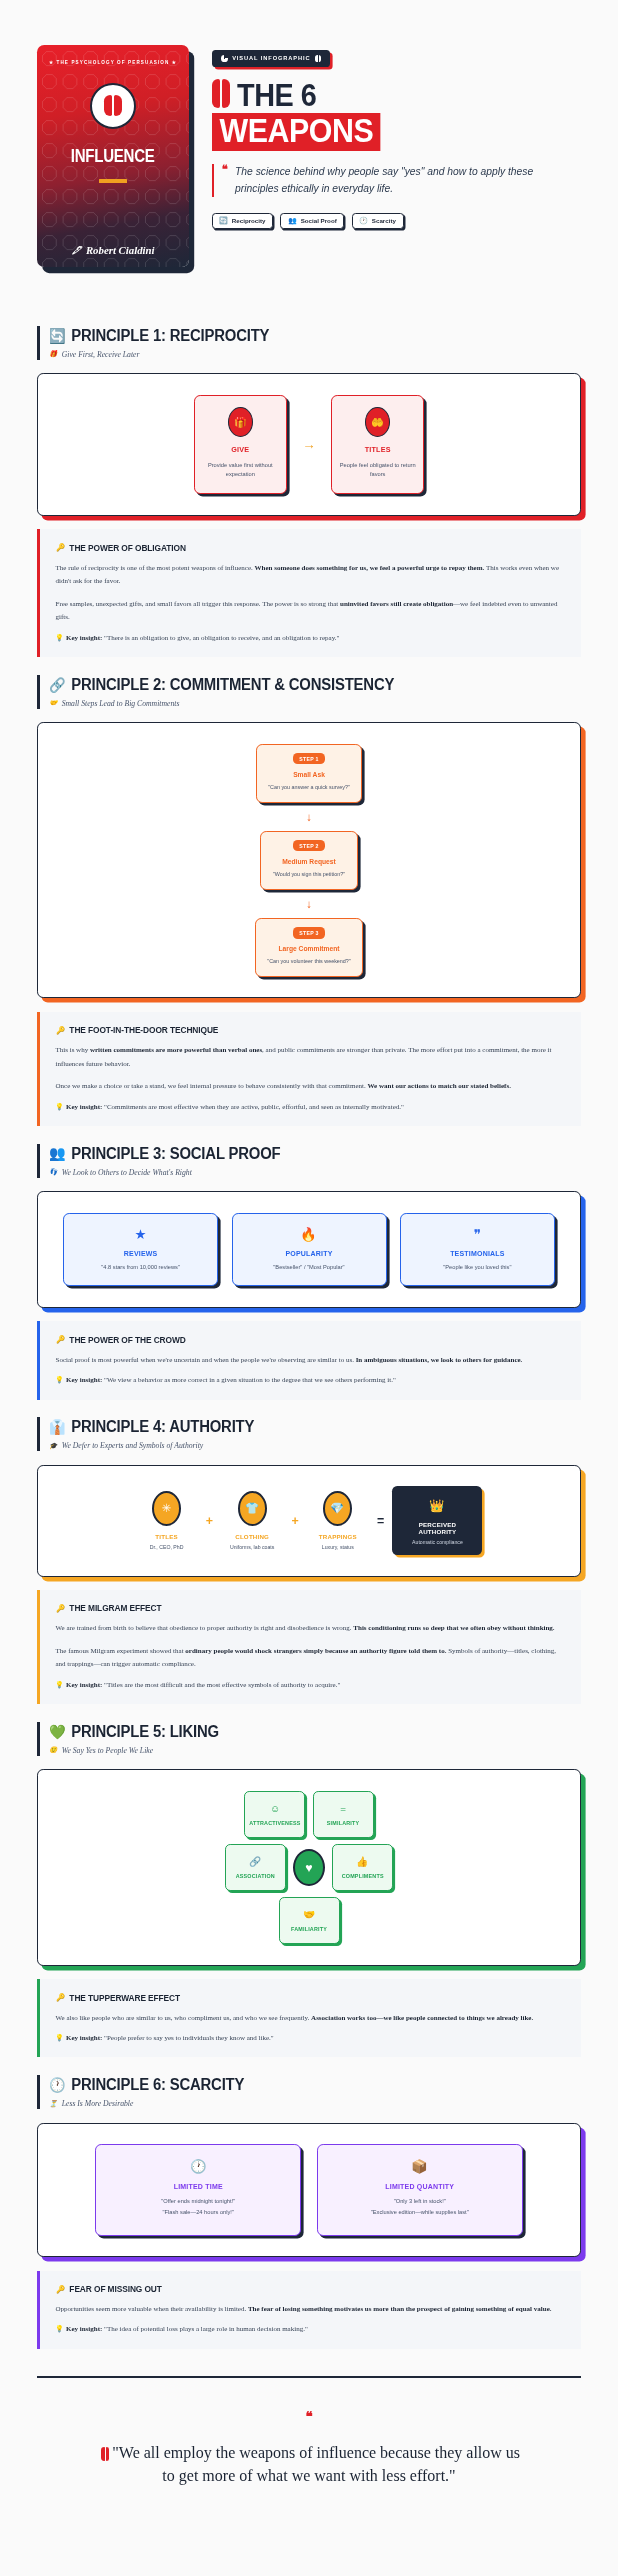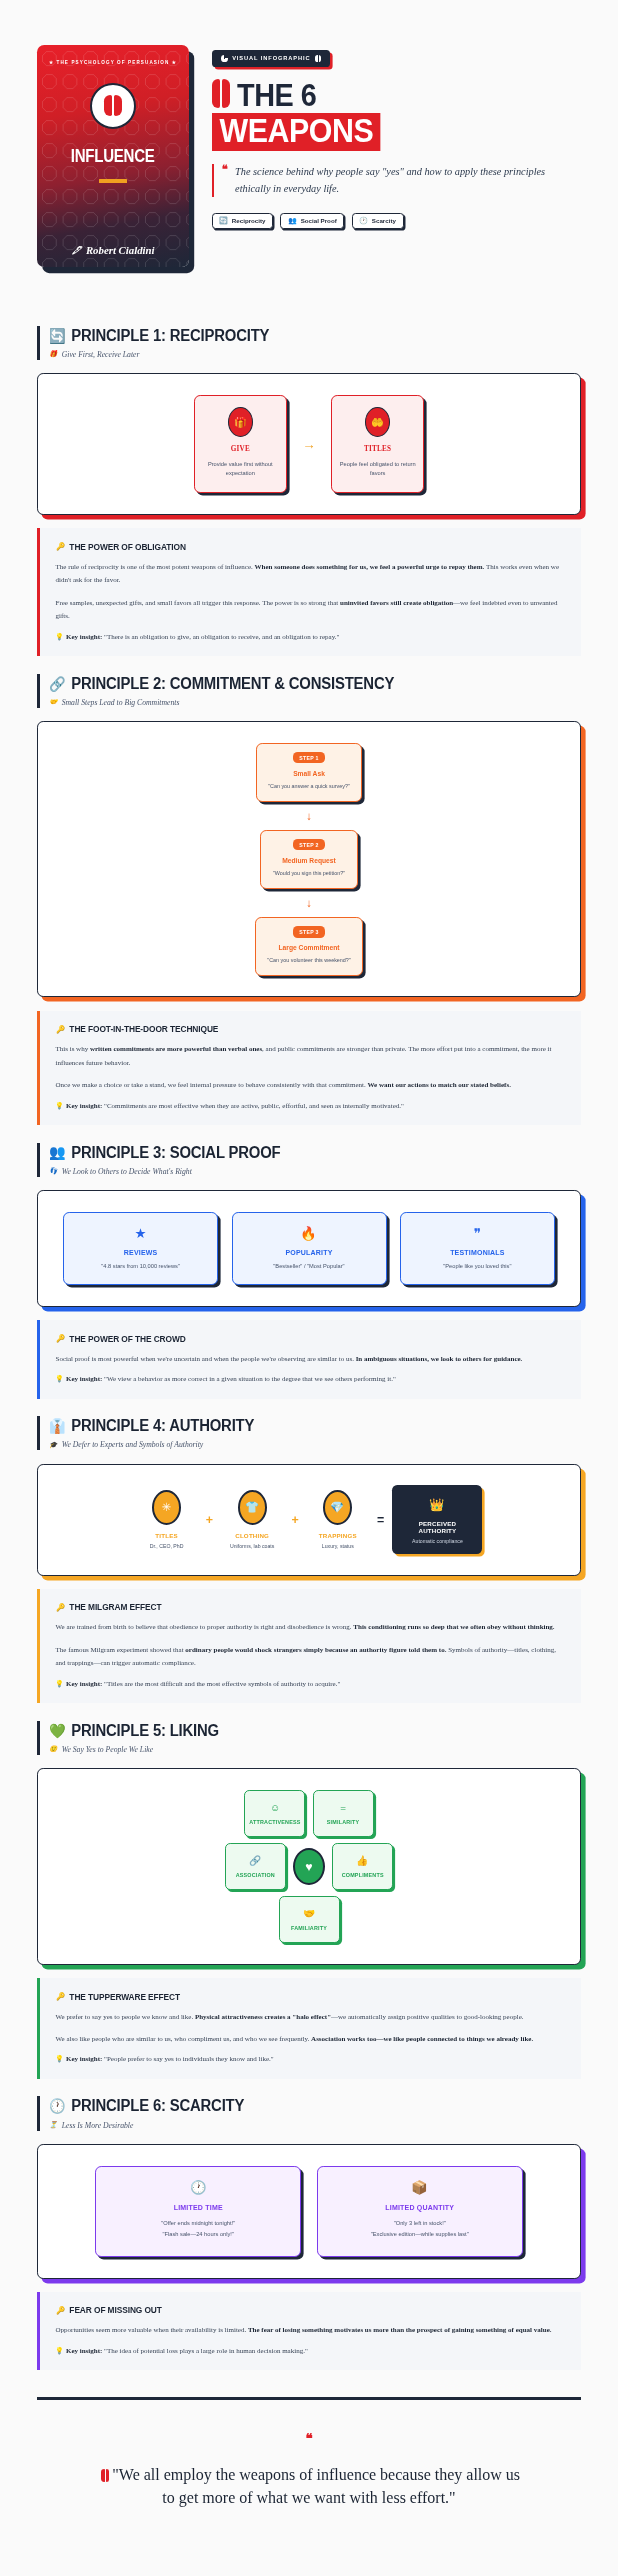--- a/index.html
+++ b/index.html
@@ -64,21 +64,21 @@
   .brain-big:before,.brain-big:after{content:"";position:absolute;top:0;width:8.2px;height:29px;background:#e02027;}
   .brain-big:before{left:0;border-radius:8.2px 2.6px 2.6px 8.2px;}
   .brain-big:after{right:0;border-radius:2.6px 8.2px 8.2px 2.6px;}
   .the6{ font-size:32px;font-weight:bold;letter-spacing:-0.5px;color:#1e2738;line-height:.92; transform:scaleX(.9); transform-origin:left bottom;}
   .weapons{
     display:inline-block;background:#e02027;color:#fff;font-size:33px;font-weight:bold;
     padding:2.1px 8.2px 4.1px;line-height:.95;margin-top:3.1px; letter-spacing:-0.5px; transform:scaleX(.92); transform-origin:left top;
   }
   .subq{ display:flex; gap:7.2px; margin-top:13.4px; border-left:2.6px solid #e02027; padding-left:8.2px; max-width:340px;}
   .subq .qm{color:#e02027;font-size:11.3px;font-weight:bold;line-height:1;}
-  .subq p{font-family:Liberation Serif, serif;font-style:italic;font-size:10.3px;line-height:1.6;color:#2c3a4e;}
+  .subq p{font-family:Liberation Sans, sans-serif;font-style:italic;font-size:10.3px;line-height:1.6;color:#2c3a4e;}
   .tags{ display:flex;gap:7.2px;margin-top:15.5px; }
   .tag{ display:inline-flex;align-items:center;gap:3.6px;background:#fff;border:1.3px solid #1e2738;
        border-radius:3.6px;padding:3.6px 6.7px;font-size:6.2px;font-weight:bold;color:#1e2738;
        box-shadow:1.5px 1.5px 0 #1e2738;}
   .tag .ic{font-size:7.2px;line-height:1;}
 
   
   .section{ padding:17.5px 37px 0; }
   .sec-head{ border-left:3.1px solid #1e2738; padding:1px 0 1px 9.3px; }
   .sec-title{ display:flex;align-items:center;gap:6.2px;font-size:16px;font-weight:bold;
@@ -98,21 +98,21 @@
   .panel.amber{ box-shadow:4.6px 4.6px 0 #f5a623; }
   .panel.green{ box-shadow:4.6px 4.6px 0 #23a455; }
   .panel.purple{ box-shadow:4.6px 4.6px 0 #7c3aed; }
 
   
   .flow{ display:flex;align-items:center;justify-content:center;gap:15.5px;}
   .fcard{ width:93px;border:1.5px solid #e02027;border-radius:6.2px;background:#fdeeee;
       box-shadow:2.6px 2.6px 0 #1e2738; padding:11.3px 7.2px 13.4px;text-align:center;}
   .fcard .circ{ width:25px;height:30px;border-radius:50%;background:#e02027;border:1.8px solid #1e2738;
       margin:0 auto 8.2px;display:flex;align-items:center;justify-content:center;color:#fff;font-size:10.3px;}
-  .fcard h4{ font-size:7.2px;color:#e02027;font-weight:bold;letter-spacing:0.2px;font-family:Liberation Serif, serif;}
+  .fcard h4{ font-size:7.2px;color:#e02027;font-weight:bold;letter-spacing:0.2px;}
   .fcard p{ font-size:5.7px;color:#46536a;margin-top:6.2px;line-height:1.7;}
   .arrow-r{ color:#f0a020;font-size:13.4px;font-weight:bold;}
 
   
   .steps{display:flex;flex-direction:column;align-items:center;gap:2.1px;}
   .step{ border:1.5px solid #f26522;border-radius:6.2px;background:#fef2e6;
       box-shadow:2.6px 2.6px 0 #1e2738;padding:8.2px 11.3px 10.3px;text-align:center;min-width:98px;}
   .step .pill{ display:inline-block;background:#f26522;color:#fff;font-size:5.2px;font-weight:bold;
       padding:2.6px 6.7px;border-radius:4.6px;letter-spacing:0.3px;}
   .step h4{font-size:6.7px;color:#f26522;font-weight:bold;margin-top:6.7px;}
@@ -462,21 +462,20 @@
             <h5>FAMILIARITY</h5>
           </div>
         </div>
       </div>
     </div>
     <div class="note green">
       <h3>
         <span class="kic" style="color:#23a455">🔑</span>
         <span>THE TUPPERWARE EFFECT</span>
       </h3>
-      <p><span>We prefer to say yes to people we know and like. </span><b>Physical attractiveness creates a "halo effect"</b><span>—we automatically assign positive qualities to good-looking people.</span></p>
       <p><span>We also like people who are similar to us, who compliment us, and who we see frequently. </span><b>Association works too—we like people connected to things we already like.</b><span></span></p>
       <div class="key"><span class="bulb">💡</span> <b>Key insight:</b><span> "People prefer to say yes to individuals they know and like."</span></div>
     </div>
   </div>
 
   <div class="section">
     <div class="sec-head">
       <div class="sec-title">
         <span class="tic" style="color:#7c3aed">🕐</span>
         <span>PRINCIPLE 6: SCARCITY</span>

